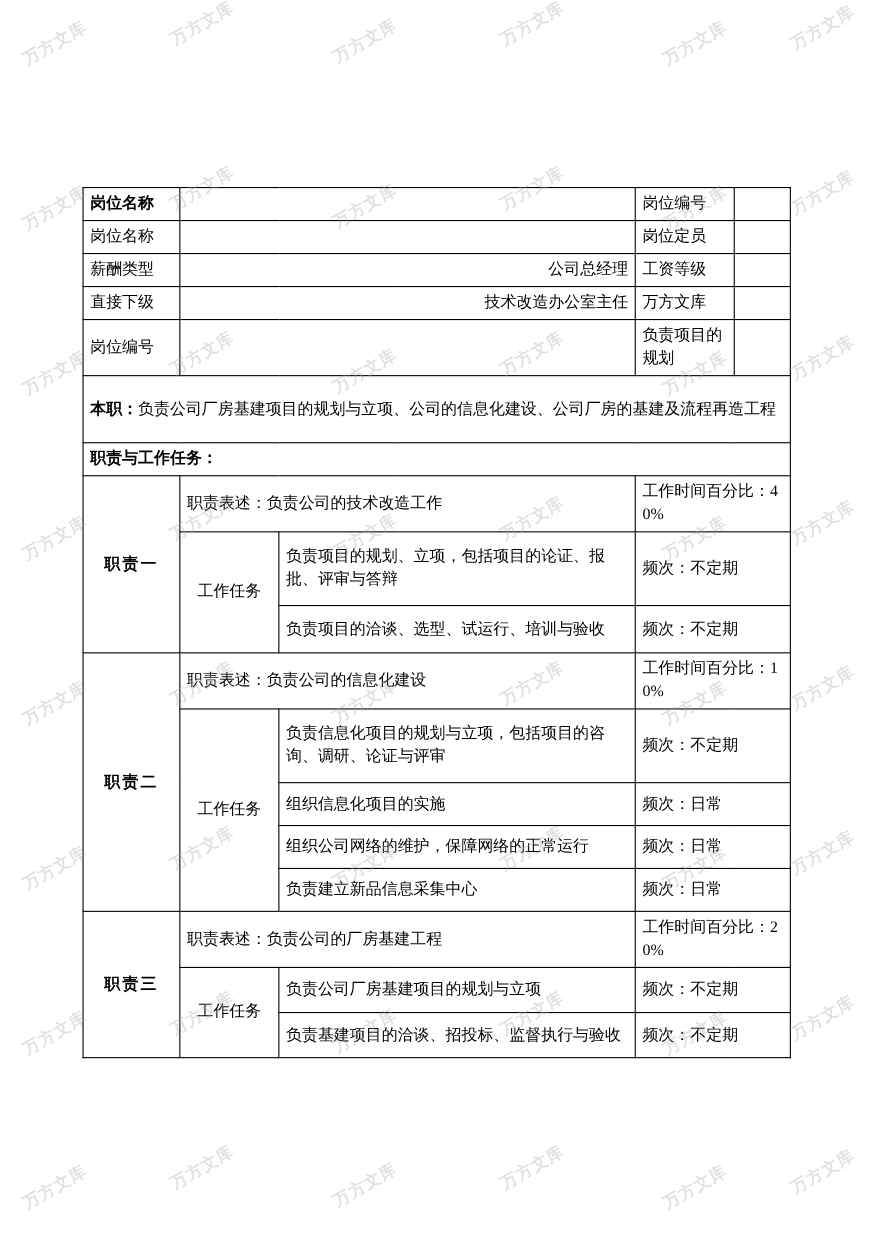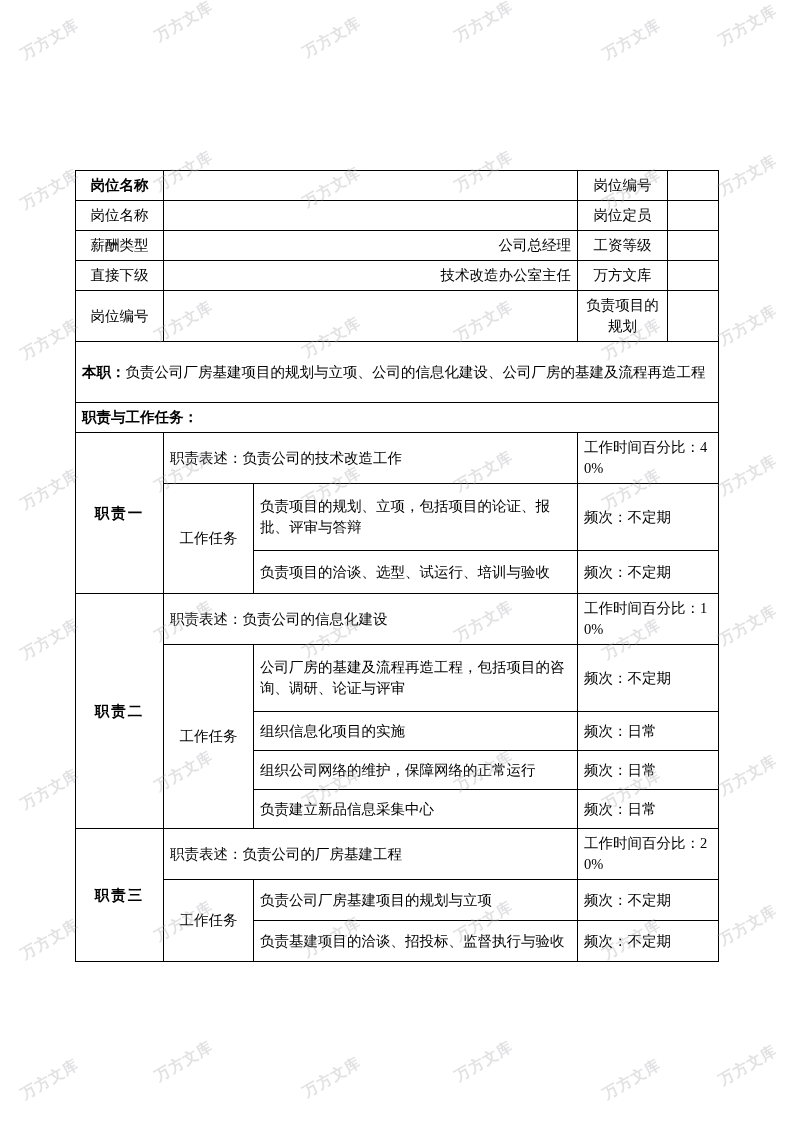--- a/index.html
+++ b/index.html
@@ -51,21 +51,21 @@
   table.doc td {
     border: 1px solid #000000;
     padding: 4px 6px;
     font-size: 14.5px;
     line-height: 1.45;
     vertical-align: middle;
     word-break: break-all;
   }
   .b { font-weight: bold; }
   .ctr { text-align: right; }
-  .lbl { text-align: center; }
+  .lbl { text-align: left; }
   .rowlabel {
     text-align: center;
     font-weight: bold;
     letter-spacing: 2px;
     font-size: 15px;
     line-height: 1.25;
   }
   .vertlabel {
     text-align: center;
     font-weight: normal;
@@ -205,21 +205,21 @@
         <td colspan="2">频次：不定期</td>
       </tr>
 
       <tr>
         <td class="rowlabel" rowspan="5">职责二</td>
         <td colspan="3">职责表述：负责公司的信息化建设</td>
         <td colspan="2" class="pct">工作时间百分比：10%</td>
       </tr>
       <tr>
         <td class="vertlabel" rowspan="4">工作任务</td>
-        <td colspan="2" style="height:58px">公司厂房的基建及流程再造工程，包括项目的咨询、调研、论证与评审</td>
+        <td colspan="2" style="height:58px">负责信息化项目的规划与立项，包括项目的咨询、调研、论证与评审</td>
         <td colspan="2">频次：不定期</td>
       </tr>
       <tr>
         <td colspan="2" style="height:30px">组织信息化项目的实施</td>
         <td colspan="2">频次：日常</td>
       </tr>
       <tr>
         <td colspan="2" style="height:30px">组织公司网络的维护，保障网络的正常运行</td>
         <td colspan="2">频次：日常</td>
       </tr>

